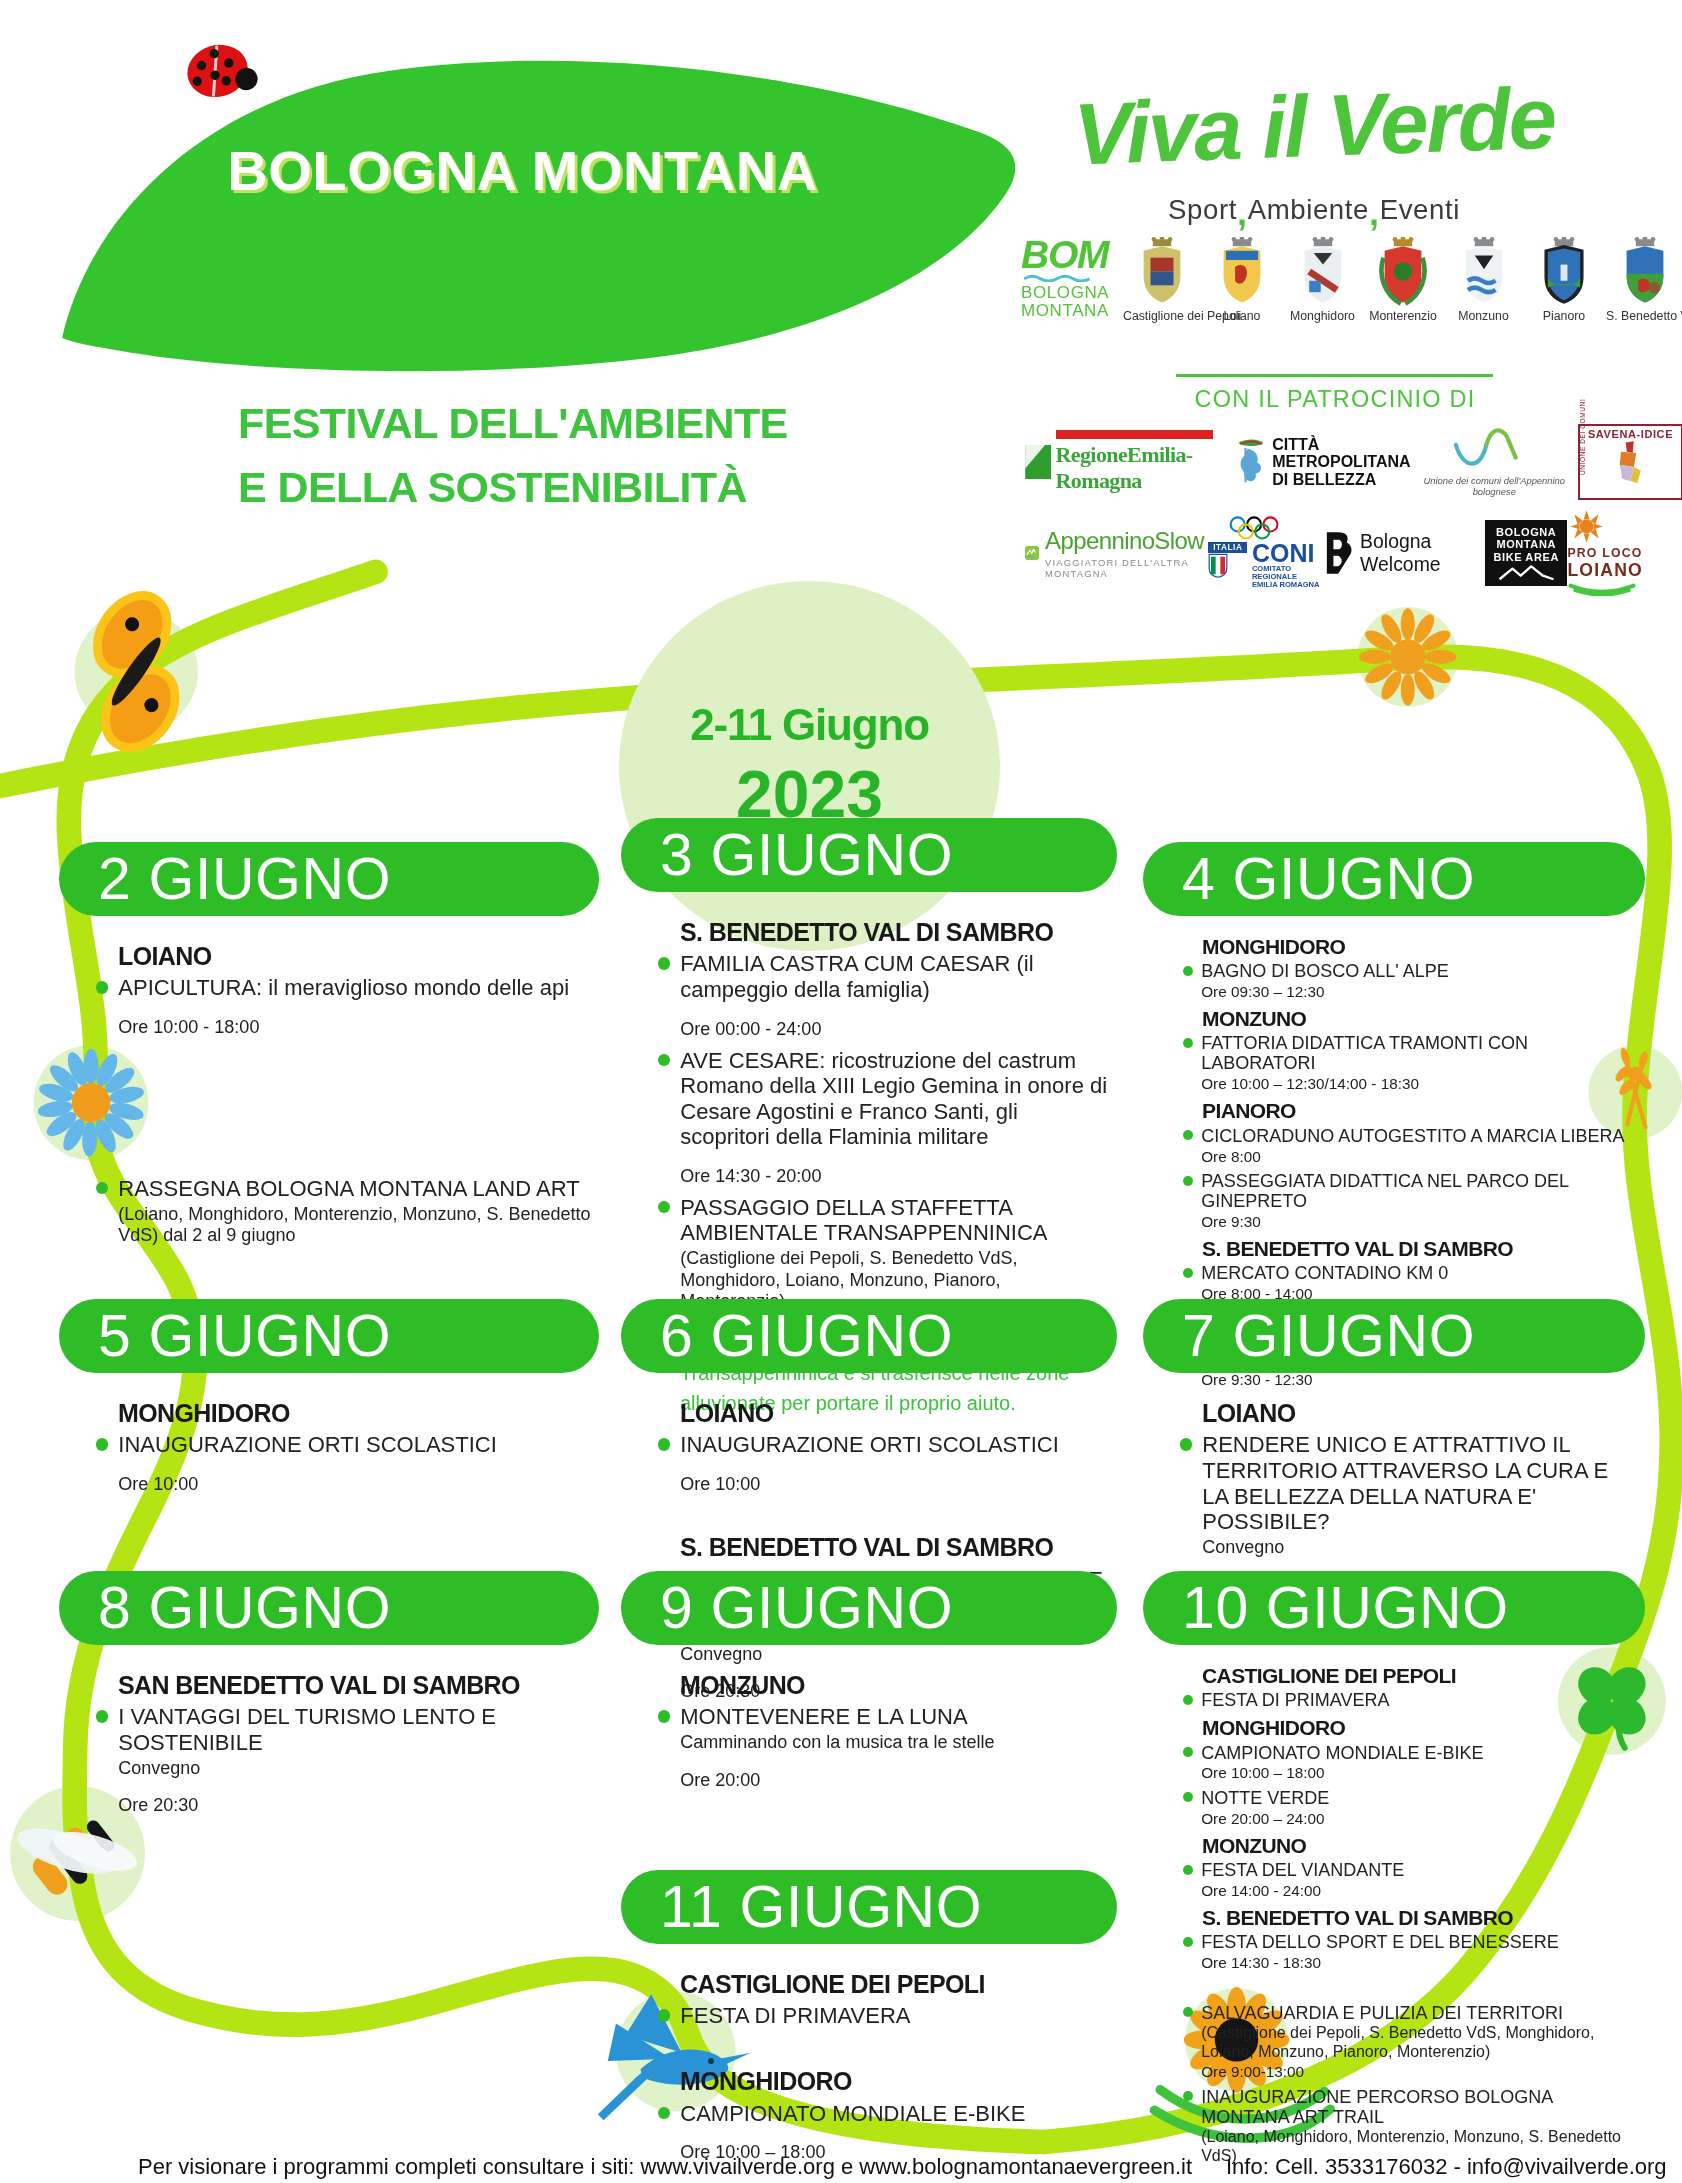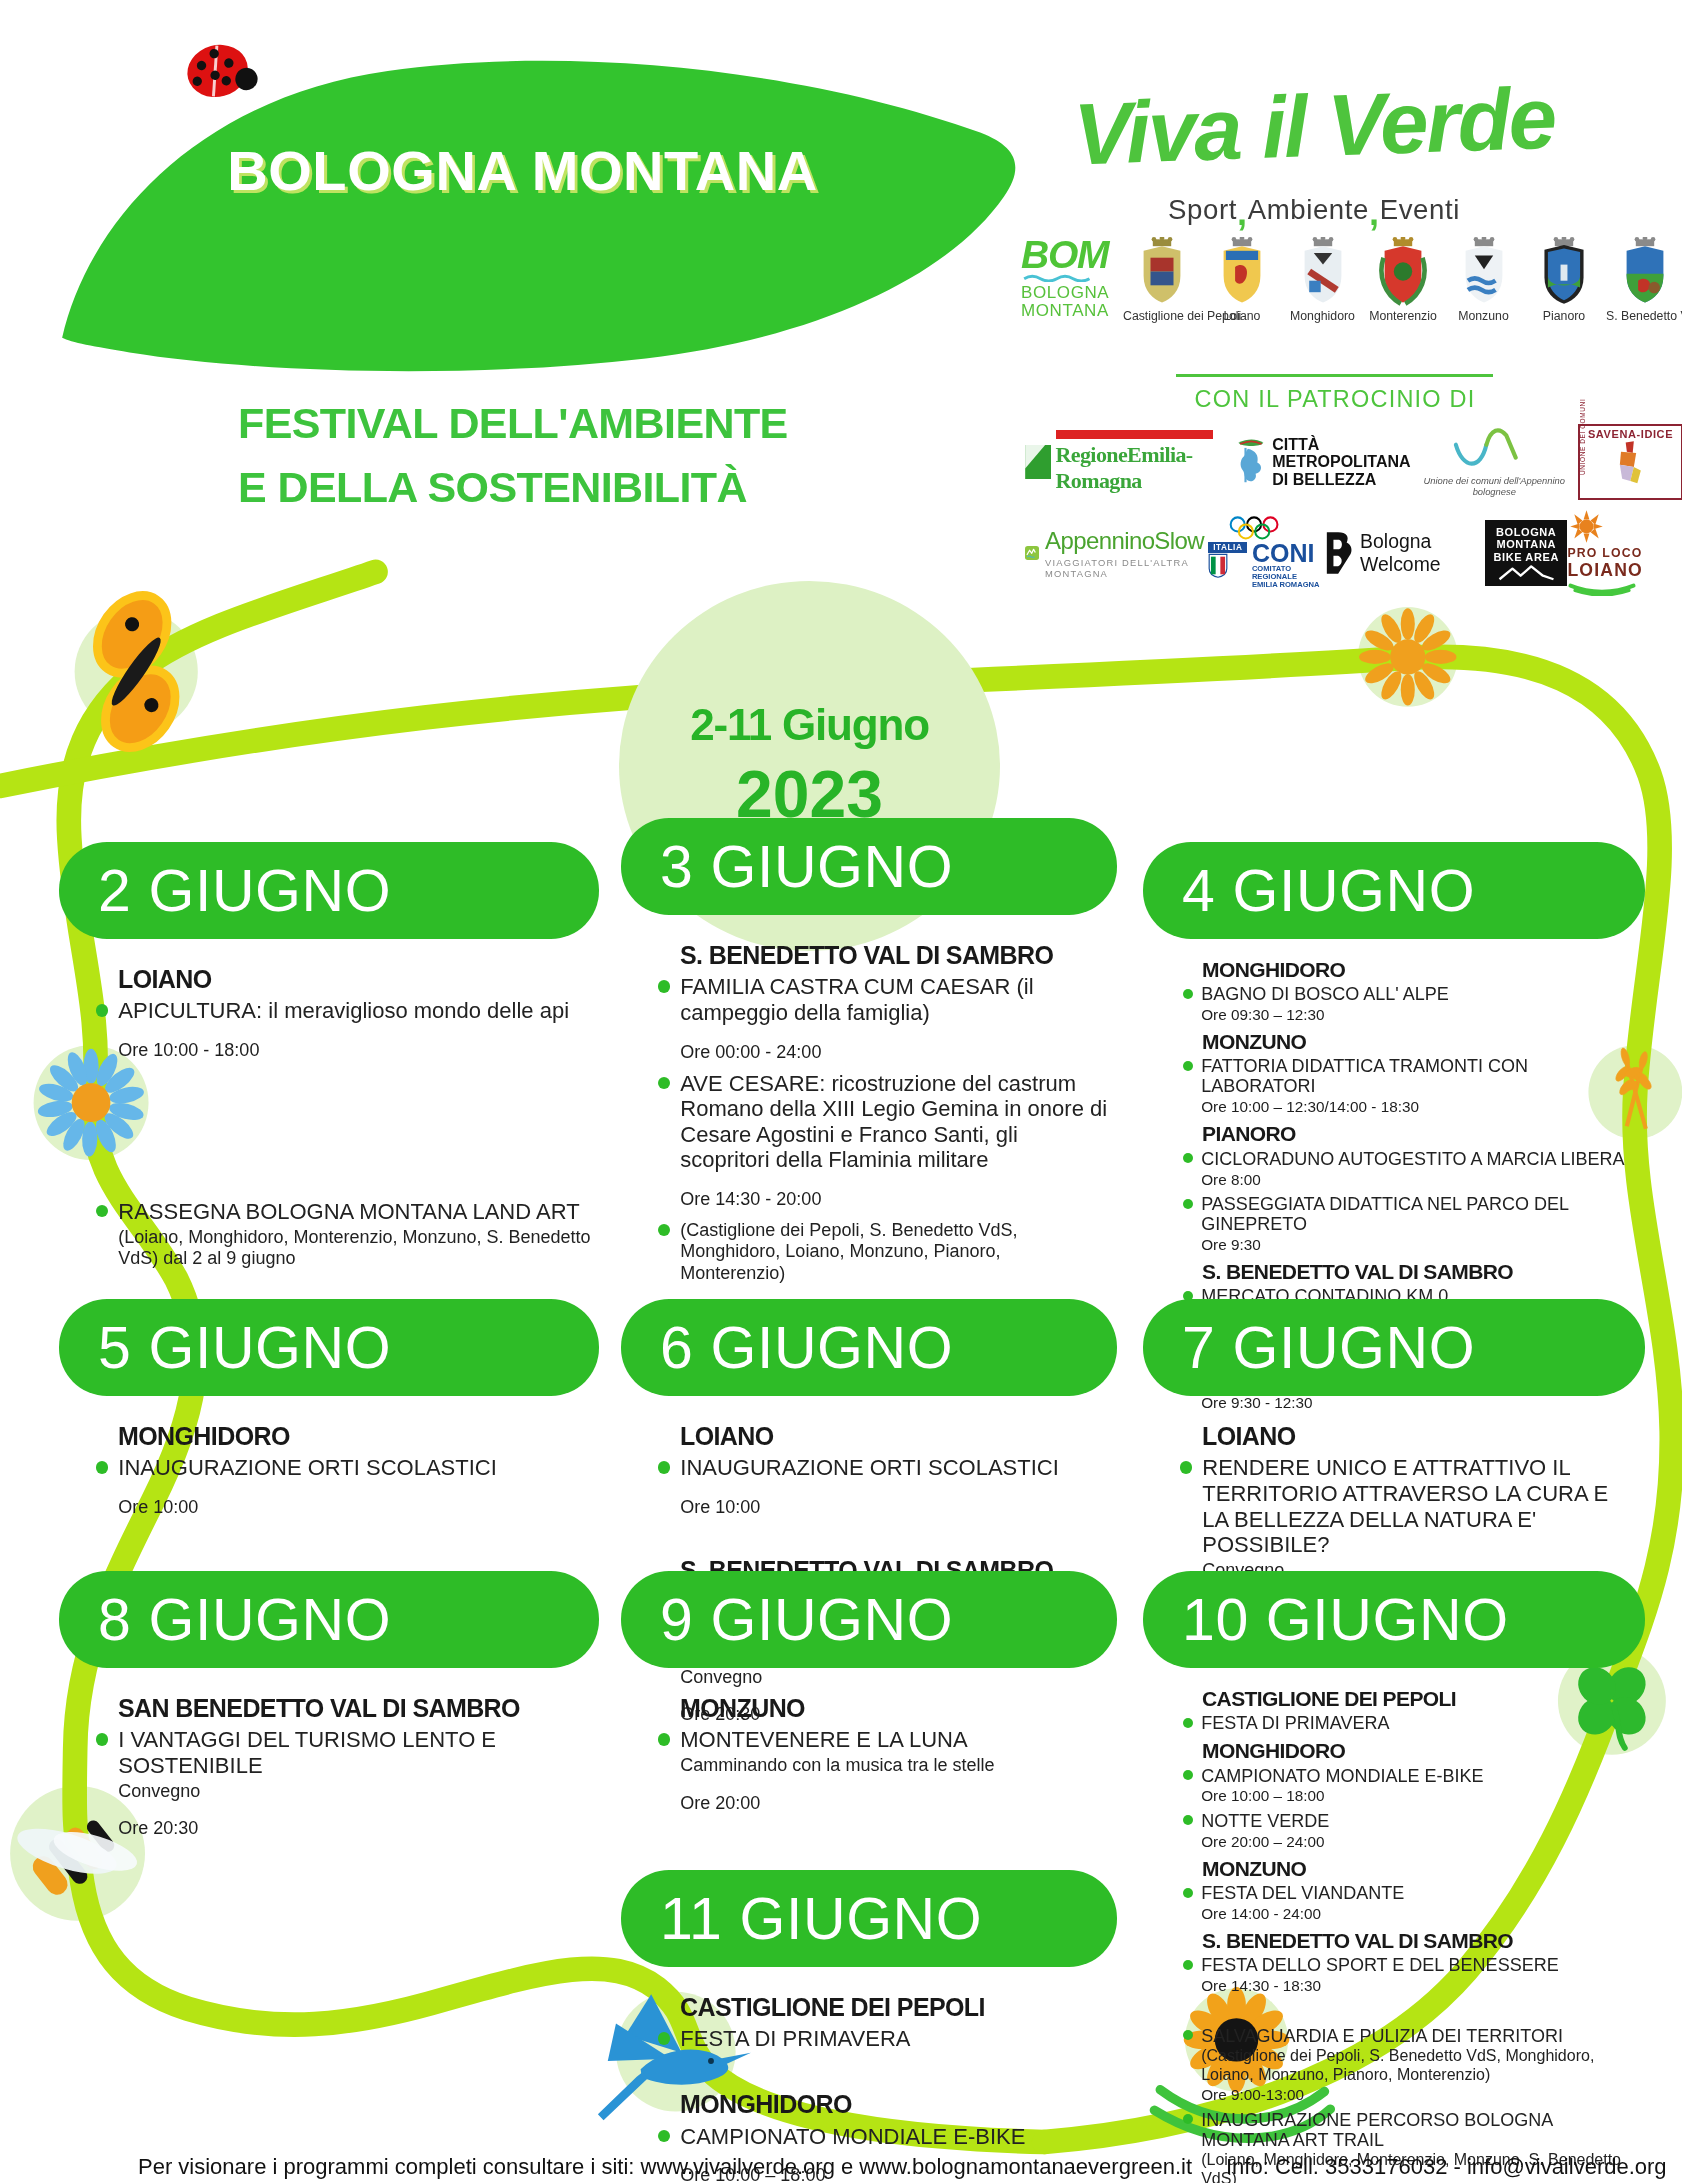--- a/index.html
+++ b/index.html
@@ -62,21 +62,21 @@
   .proloco{width:100px;display:flex;flex-direction:column;}
   .pl1{font-size:12.3px;font-weight:700;color:#7a2a1d;letter-spacing:1.2px;margin-top:1.2px;}
   .pl2{font-size:17.6px;font-weight:700;color:#7a2a1d;letter-spacing:1.2px;}
   
   .date-badge{position:absolute;left:619px;top:581px;width:381px;height:370px;border-radius:50%;
     background:#ddf1c4;z-index:1;display:flex;flex-direction:column;align-items:center;justify-content:center;}
   .date-l1{font-size:44px;font-weight:700;color:#28b428;letter-spacing:-1.2px;}
   .date-l2{font-size:66px;font-weight:700;color:#28b428;margin-top:5.9px;}
   
   .card{position:absolute;z-index:2;}
-  .card-header{height:97px;background:#2ebc27;border-radius:48px;display:flex;align-items:center;
+  .card-header{height:74px;background:#2ebc27;border-radius:48px;display:flex;align-items:center;
     padding-left:39px;box-sizing:border-box;}
   .card-header-label{font-size:59px;font-weight:400;color:#fff;letter-spacing:0.6px;}
   .card-body{padding:17.6px 7px 0 59px;}
   .town{font-size:25px;font-weight:700;color:#191919;margin:8.2px 0 4.7px;letter-spacing:-0.6px;}
   .town.gap{margin-top:38px;}
   .event{display:flex;gap:10px;margin:0 0 8.2px -22px;}
   .event.gap{margin-top:138px;}
   .bullet{width:12.3px;height:12.3px;border-radius:50%;background:#2ebc27;flex:none;margin-top:5.9px;}
   .ebody{min-width:0;}
   .etitle{font-size:22px;color:#222;line-height:1.16;}
@@ -538,20 +538,21 @@
         <div class="event">
           <span class="bullet"></span>
           <div class="ebody">
             <div class="etitle">AVE CESARE: ricostruzione del castrum Romano della XIII Legio Gemina in onore di Cesare Agostini e Franco Santi, gli scopritori della Flaminia militare</div>
             <div class="etime">Ore 14:30 - 20:00</div>
           </div>
         </div>
         <div class="event">
           <span class="bullet"></span>
           <div class="ebody">
+            <div class="etitle">PASSAGGIO DELLA STAFFETTA AMBIENTALE TRANSAPPENNINICA</div>
             <div class="esub">(Castiglione dei Pepoli, S. Benedetto VdS, Monghidoro, Loiano, Monzuno, Pianoro, Monterenzio)</div>
           </div>
         </div>
         <div class="note">Viva il Verde rimanda la Staffetta Ambientale Transappenninica e si trasferisce nelle zone alluvionate per portare il proprio aiuto.</div>
       </div>
   </div>
   <div class="card dense" id="card-d4">
     <div class="card-header">
         <span class="card-header-label">4 GIUGNO</span>
       </div>

